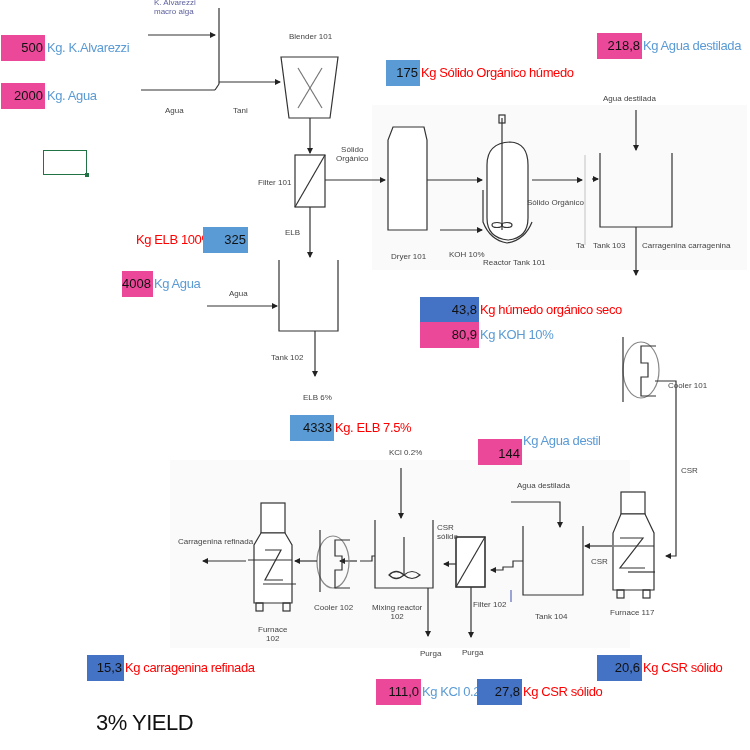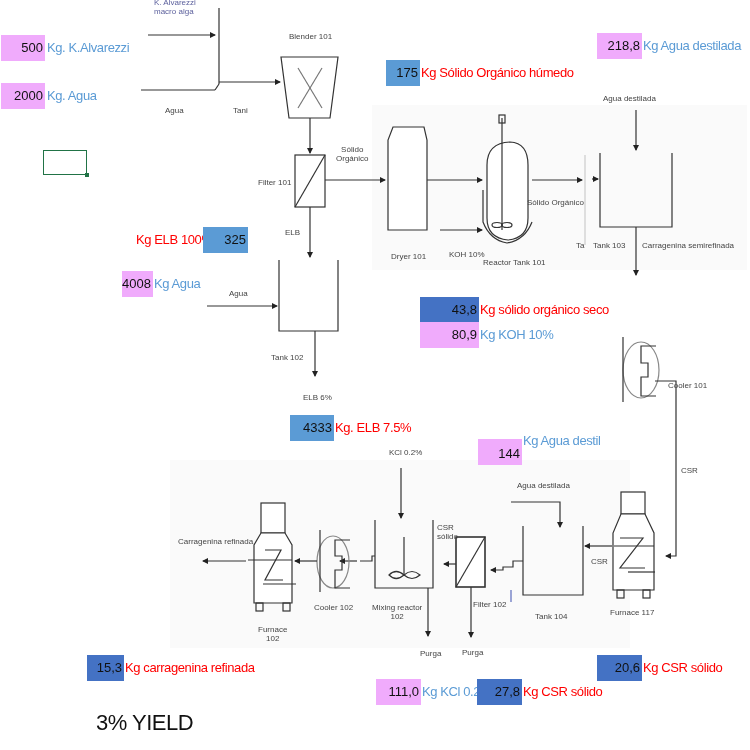--- a/index.html
+++ b/index.html
@@ -1,20 +1,20 @@
 <!DOCTYPE html>
 <html><head>
 <meta charset="utf-8">
 <style>
   html, body { margin:0; padding:0; background:#ffffff; }
   body { width:750px; height:750px; position:relative; overflow:hidden; font-family:"Liberation Sans", sans-serif; }
   #diagram { position:absolute; left:0; top:0; width:750px; height:750px; }
   .lbl { position:absolute; font-family:"Liberation Sans", sans-serif; font-size:8px; color:#444; white-space:nowrap; line-height:1.15; }
   .box { position:absolute; height:26px; font-family:"Liberation Sans", sans-serif; font-size:13px; color:#111; text-align:right; line-height:26px; padding-right:2px; box-sizing:border-box; }
-  .green { background:#f0abfc; }
+  .green { background:#ec4899; }
   .lblue { background:#5b9bd5; }
   .dblue { background:#4472c4; }
   .cap { position:absolute; font-family:"Liberation Sans", sans-serif; font-size:13px; white-space:nowrap; line-height:26px; letter-spacing:-0.4px; }
   .red { color:#ff0000; }
   .blue { color:#5b9bd5; }
   .cell { position:absolute; left:43px; top:150px; width:44px; height:25px; border:1.5px solid #217346; box-sizing:border-box; }
   .cell-handle { position:absolute; right:-3px; bottom:-3px; width:4px; height:4px; background:#217346; }
   .yield { position:absolute; left:96px; top:710px; font-family:"Liberation Sans", sans-serif; font-size:22px; font-weight:normal; color:#111; letter-spacing:-0.5px; }
 </style>
 </head>
@@ -152,21 +152,21 @@
 <div class="lbl" style="left:336px;top:145px;text-align:center;white-space:pre;">Sólido
 Orgánico</div>
 <div class="lbl" style="left:285px;top:228px;">ELB</div>
 <div class="lbl" style="left:391px;top:252px;">Dryer 101</div>
 <div class="lbl" style="left:449px;top:250px;">KOH 10%</div>
 <div class="lbl" style="left:483px;top:258px;">Reactor Tank 101</div>
 <div class="lbl" style="left:527px;top:198px;">Sólido Orgánico</div>
 <div class="lbl" style="left:603px;top:94px;">Agua destilada</div>
 <div class="lbl" style="left:576px;top:241px;">Ta</div>
 <div class="lbl" style="left:593px;top:241px;">Tank 103</div>
-<div class="lbl" style="left:642px;top:241px;">Carragenina semirefinada</div>
+<div class="lbl" style="left:642px;top:241px;">Carragenina carragenina</div>
 <div class="lbl" style="left:229px;top:289px;">Agua</div>
 <div class="lbl" style="left:271px;top:353px;">Tank 102</div>
 <div class="lbl" style="left:303px;top:393px;">ELB 6%</div>
 <div class="lbl" style="left:668px;top:357px;margin-top:24px;">Cooler 101</div>
 <div class="lbl" style="left:681px;top:466px;">CSR</div>
 <div class="lbl" style="left:389px;top:448px;">KCl 0.2%</div>
 <div class="lbl" style="left:517px;top:481px;">Agua destilada</div>
 <div class="lbl" style="left:437px;top:523px;white-space:pre;">CSR
 sólido</div>
 <div class="lbl" style="left:591px;top:557px;">CSR</div>
@@ -198,21 +198,21 @@
 <div class="box green" style="left:597px;top:33px;width:45px;">218,8</div>
 <div class="cap blue" style="left:643px;top:33px;">Kg Agua destilada</div>
 
 <div class="cap red" style="left:136px;top:227px;text-align:center;">Kg ELB 100%</div>
 <div class="box lblue" style="left:203px;top:227px;width:45px;padding-left:13px;">325</div>
 
 <div class="box green" style="left:122px;top:271px;width:31px;">4008</div>
 <div class="cap blue" style="left:154px;top:271px;">Kg Agua</div>
 
 <div class="box dblue" style="left:420px;top:297px;width:59px;">43,8</div>
-<div class="cap red" style="left:480px;top:297px;">Kg sólido orgánico seco</div>
+<div class="cap red" style="left:480px;top:297px;">Kg húmedo orgánico seco</div>
 
 <div class="box green" style="left:420px;top:322px;width:59px;">80,9</div>
 <div class="cap blue" style="left:480px;top:322px;">Kg KOH 10%</div>
 
 <div class="box lblue" style="left:290px;top:415px;width:44px;">4333</div>
 <div class="cap red" style="left:335px;top:415px;">Kg. ELB 7.5%</div>
 
 <div class="box green" style="left:478px;top:439px;width:44px;line-height:30px;">144</div>
 <div class="cap blue" style="left:523px;top:428px;">Kg Agua destil</div>
 

